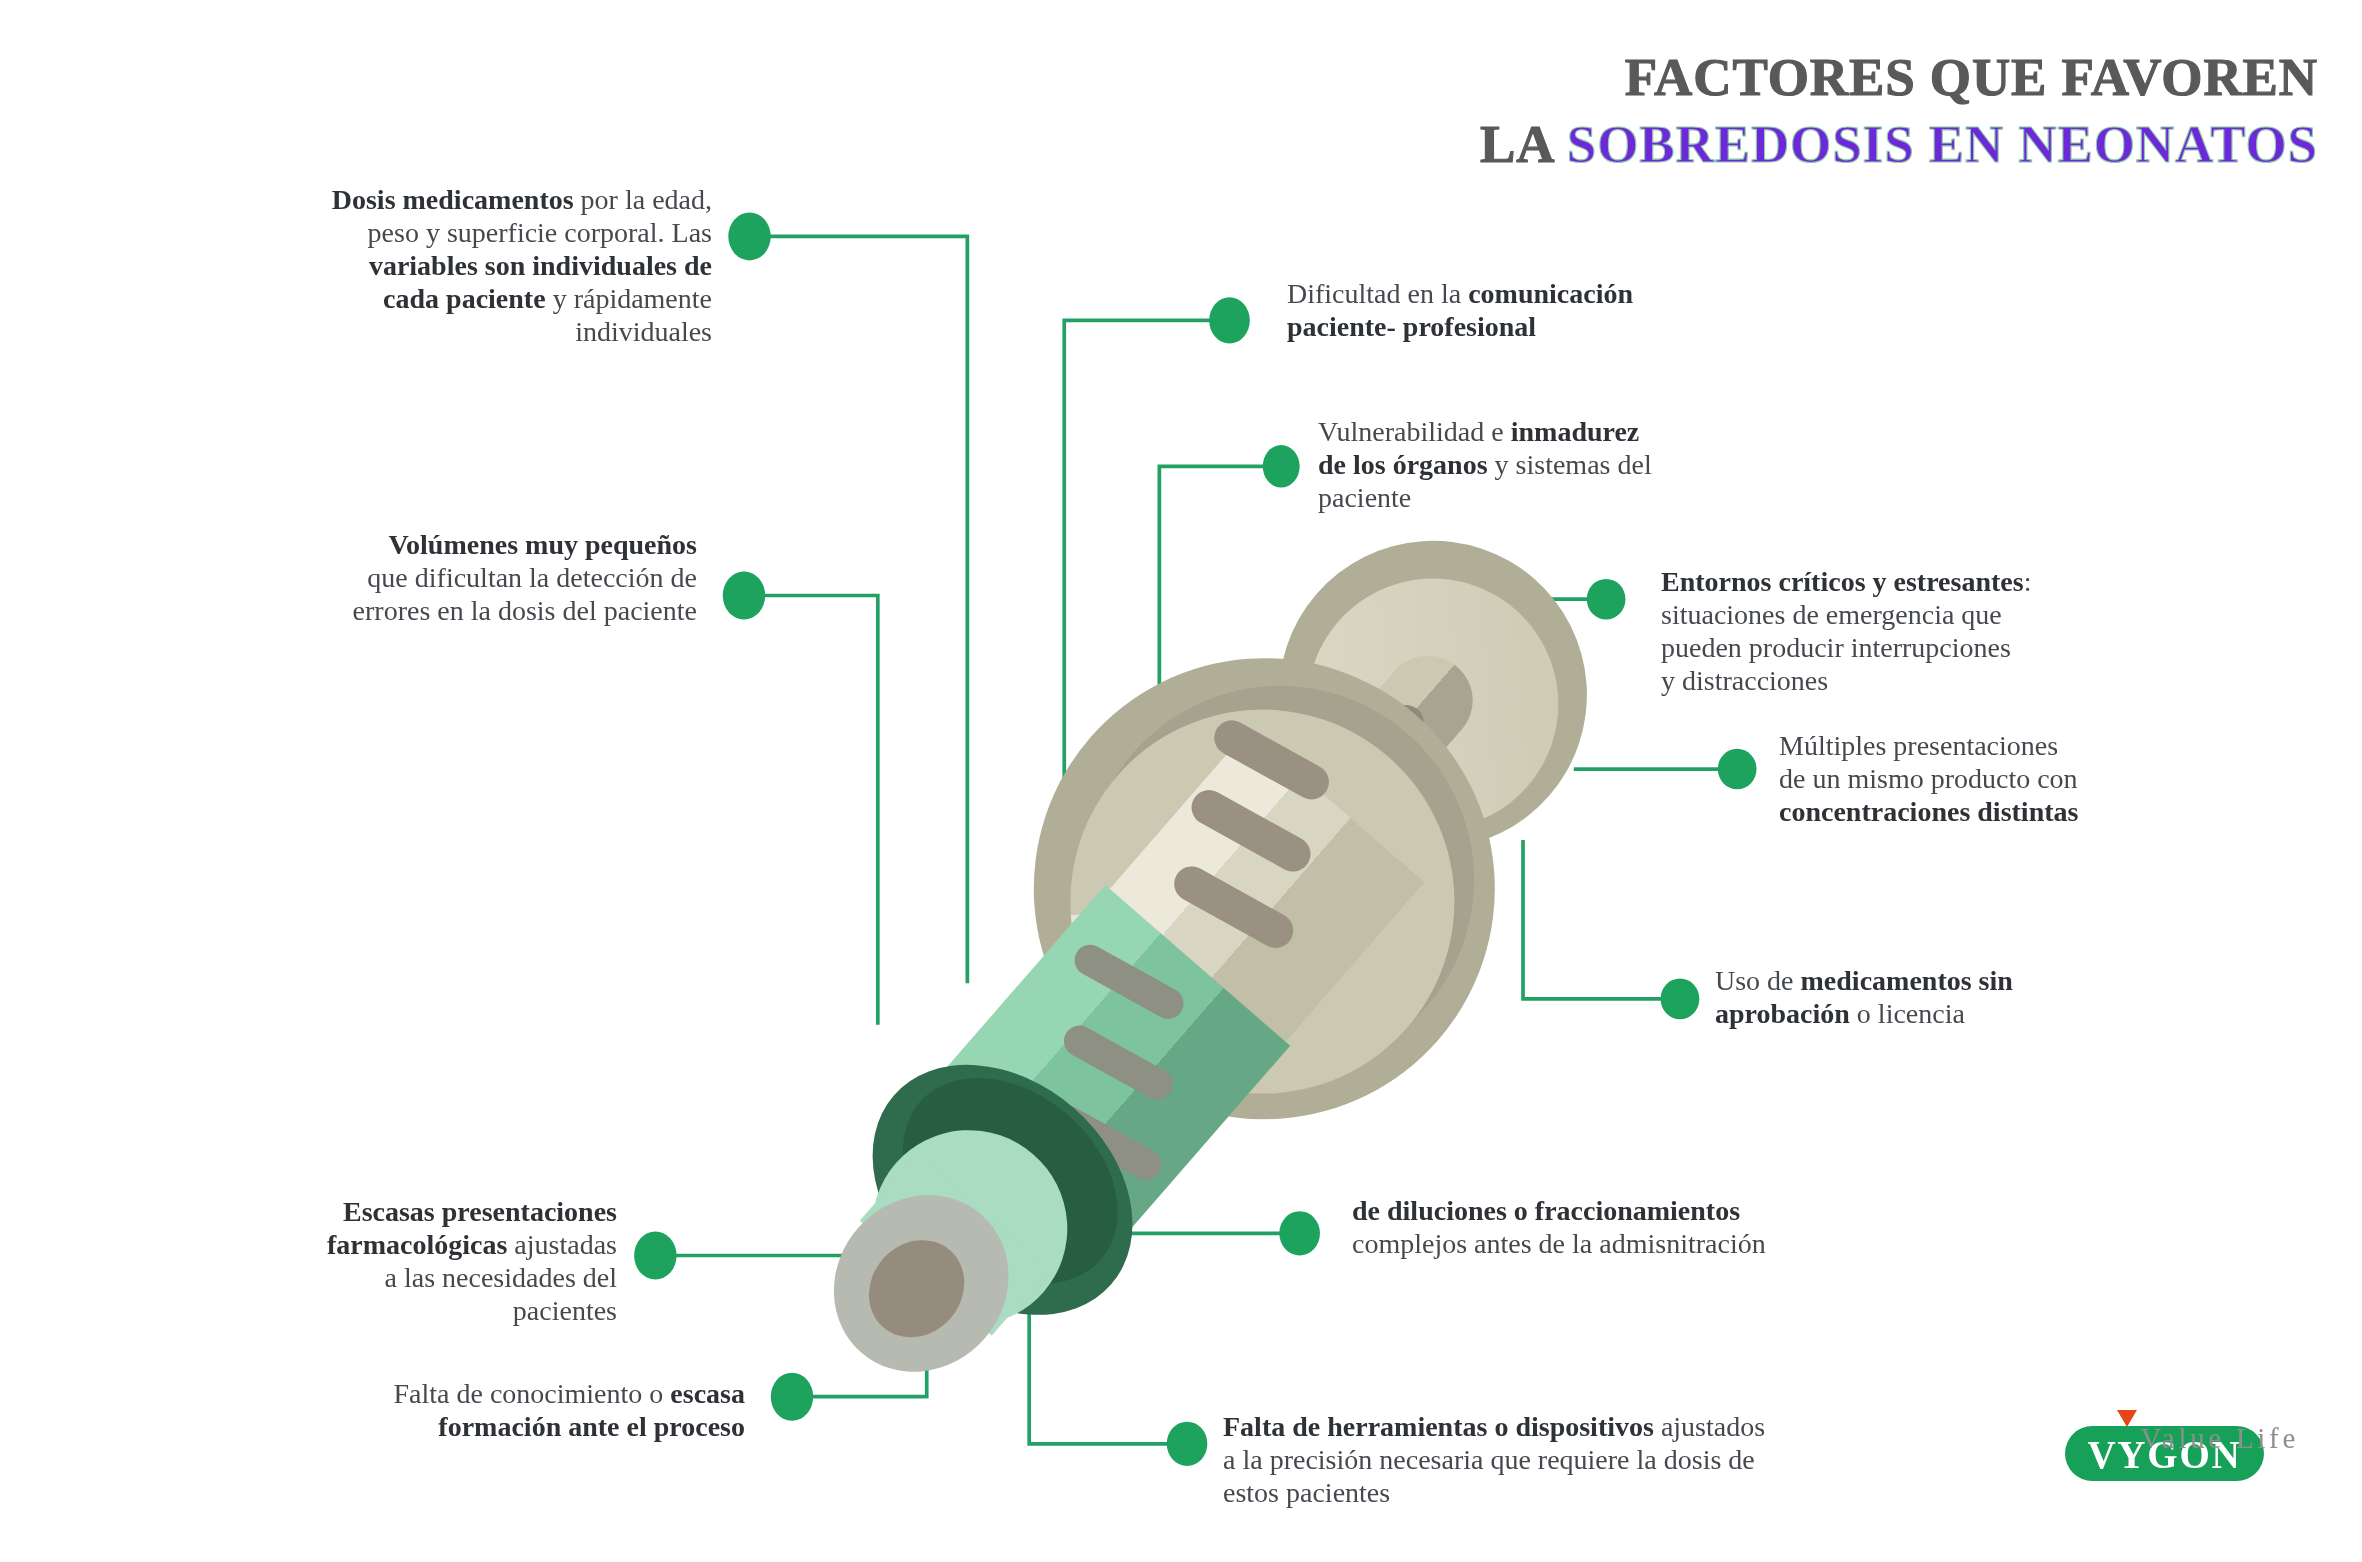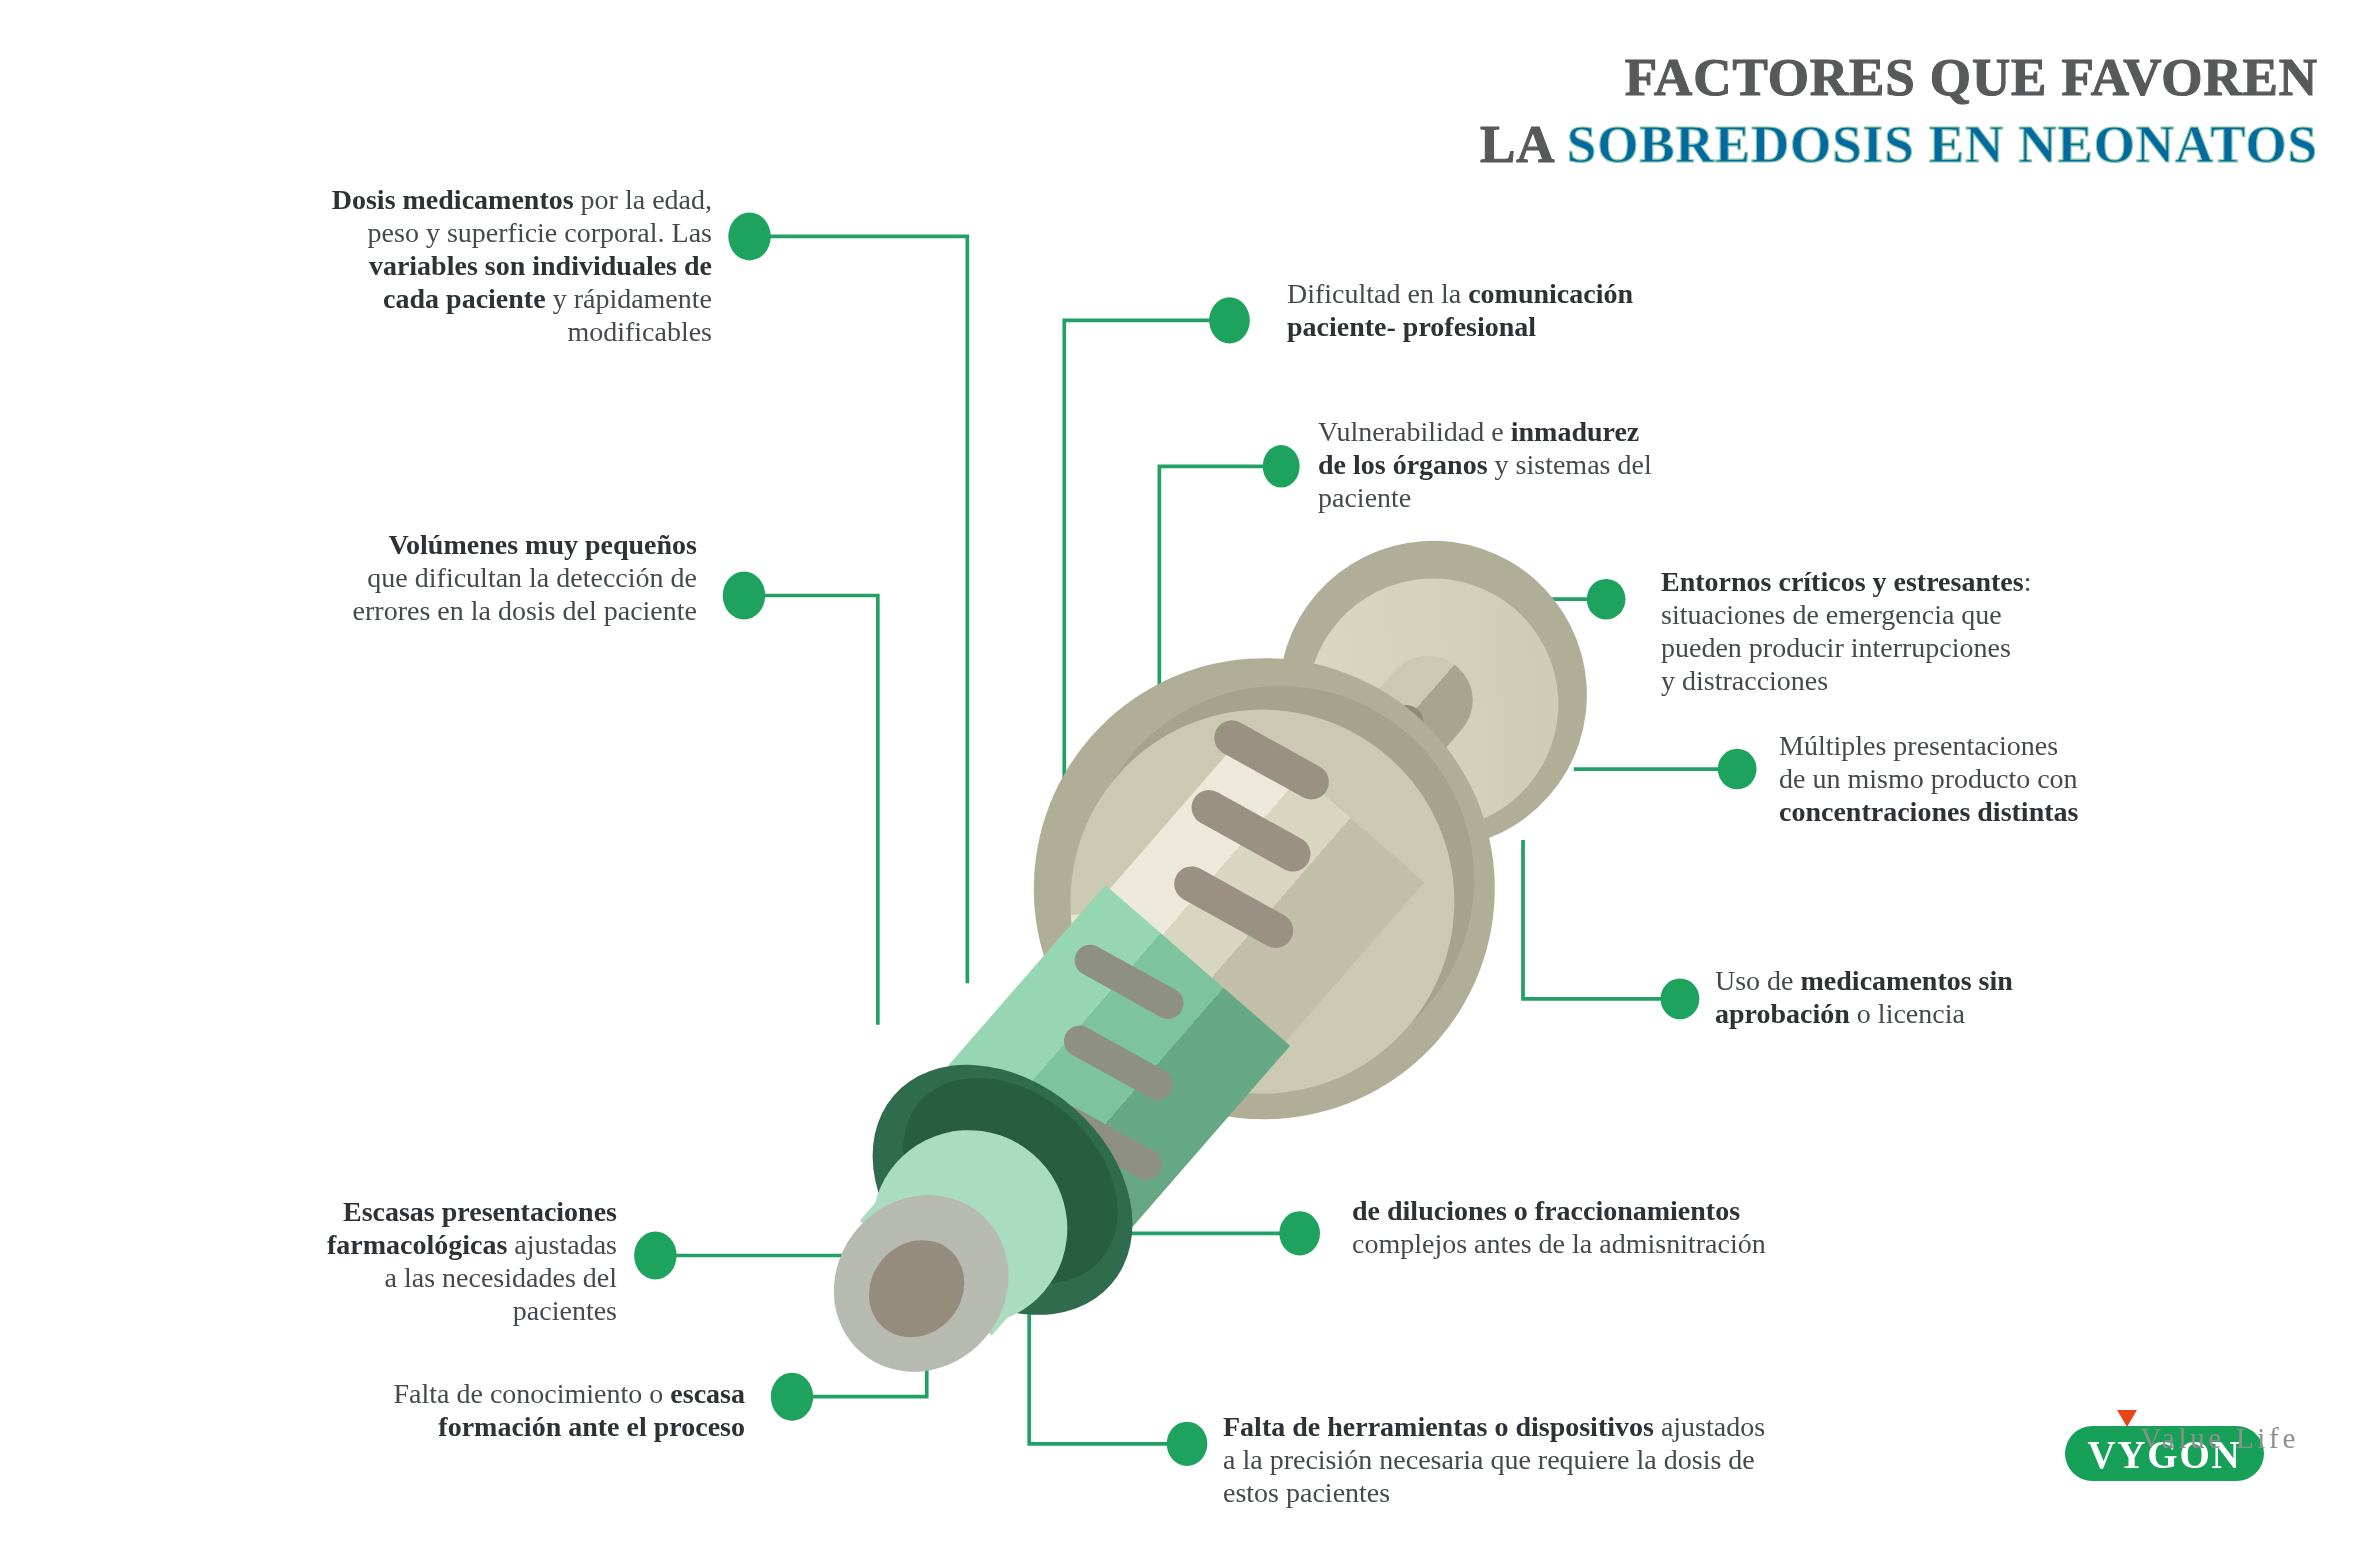--- a/index.html
+++ b/index.html
@@ -5,21 +5,21 @@
   html,body{margin:0;padding:0;background:#fff;}
   .stage{position:relative;width:2363px;height:1538px;background:#ffffff;overflow:hidden;
          font-family:Liberation Serif, serif;padding-left:6px;}
 
   
   .title{position:absolute;top:44px;right:51px;text-align:right;font-weight:bold;
          letter-spacing:0.9px;line-height:67px;font-size:53px;
          -webkit-text-stroke:1.1px currentColor;}
   .title .t1{color:#58595b;}
   .title .t2{color:#58595b;}
-  .title .t2 .hl{color:#0369a1;text-align:center;-webkit-text-stroke:1.1px #8ecda7;}
+  .title .t2 .hl{color:#6d28d9;text-align:center;-webkit-text-stroke:1.1px #8ecda7;}
 
   
   .callout{position:absolute;font-size:28px;line-height:33px;color:#45494e;white-space:nowrap;}
   .callout .b{font-weight:bold;color:#2e3236;}
   .callout.r{text-align:right;}
   [data-callout="dosis"]{right:1657px;top:183px;}
   [data-callout="volumenes"]{right:1672px;top:528px;}
   [data-callout="dificultad"]{left:1287px;top:277px;}
   [data-callout="vulnerabilidad"]{left:1318px;top:415px;}
   [data-callout="entornos"]{left:1661px;top:565px;}
@@ -119,21 +119,21 @@
 
     <div class="sy round" style="left:14px;top:0;width:183px;height:168px;background:#b6bab0;"></div>
     <div class="sy round" style="left:7.4px;top:0;width:102px;height:90px;background:#968c7e;"></div>
   </div>
 
   <div class="callout r" data-callout="dosis">
       <div class="line"><span class="b">Dosis medicamentos</span><span> por la edad,</span></div>
       <div class="line"><span>peso y superficie corporal. Las</span></div>
       <div class="line"><span class="b">variables son individuales de</span></div>
       <div class="line"><span class="b">cada paciente</span><span> y rápidamente</span></div>
-      <div class="line"><span>modificables</span></div>
+      <div class="line"><span>individuales</span></div>
     </div>
   <div class="callout r" data-callout="volumenes">
       <div class="line"><span class="b">Volúmenes muy pequeños</span></div>
       <div class="line"><span>que dificultan la detección de</span></div>
       <div class="line"><span>errores en la dosis del paciente</span></div>
     </div>
   <div class="callout" data-callout="dificultad">
       <div class="line"><span>Dificultad en la </span><span class="b">comunicación</span></div>
       <div class="line"><span class="b">paciente- profesional</span></div>
     </div>

